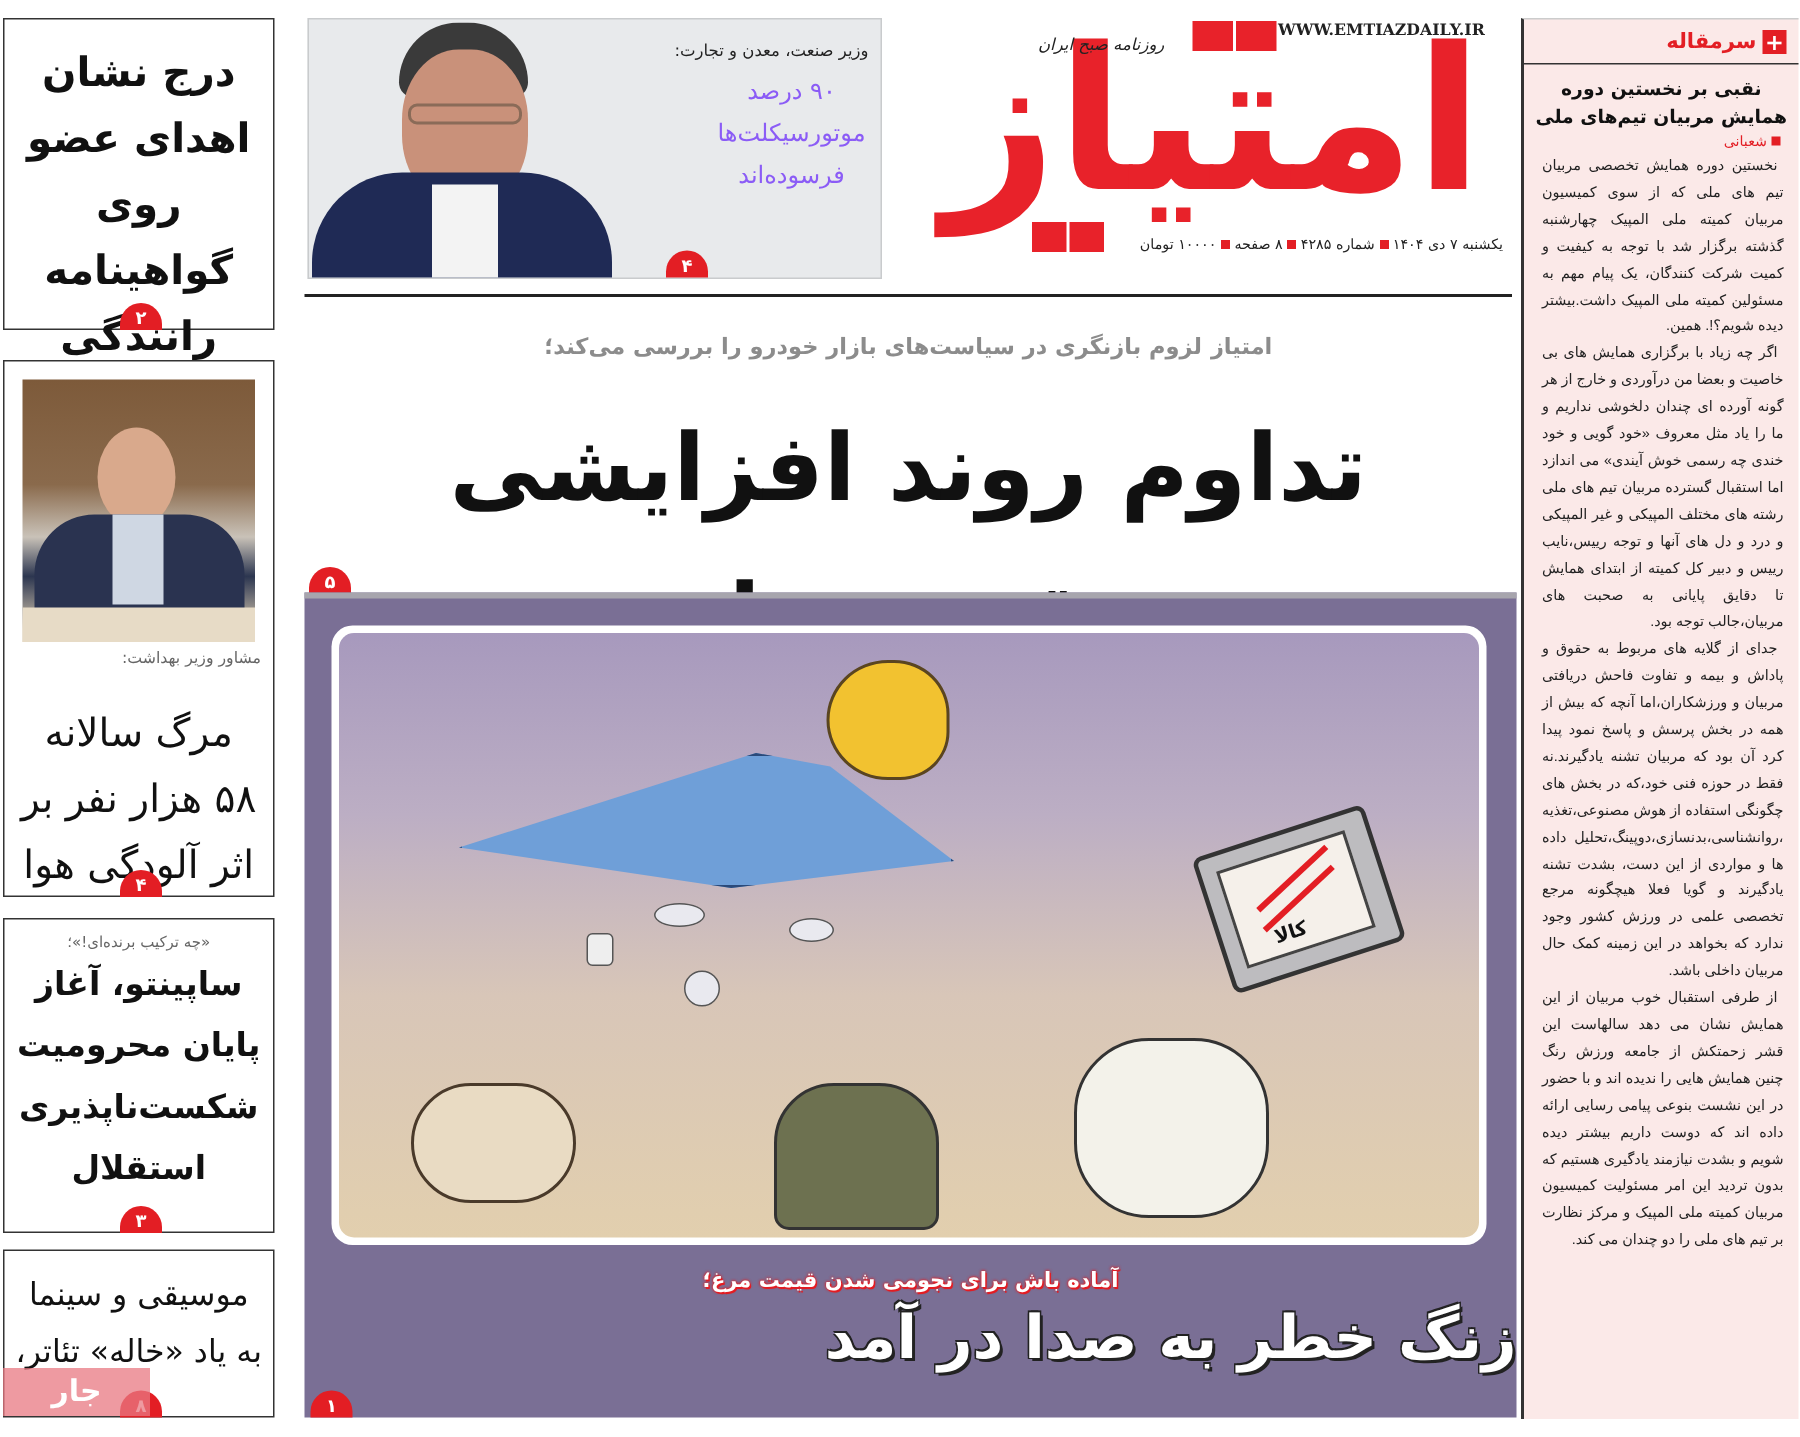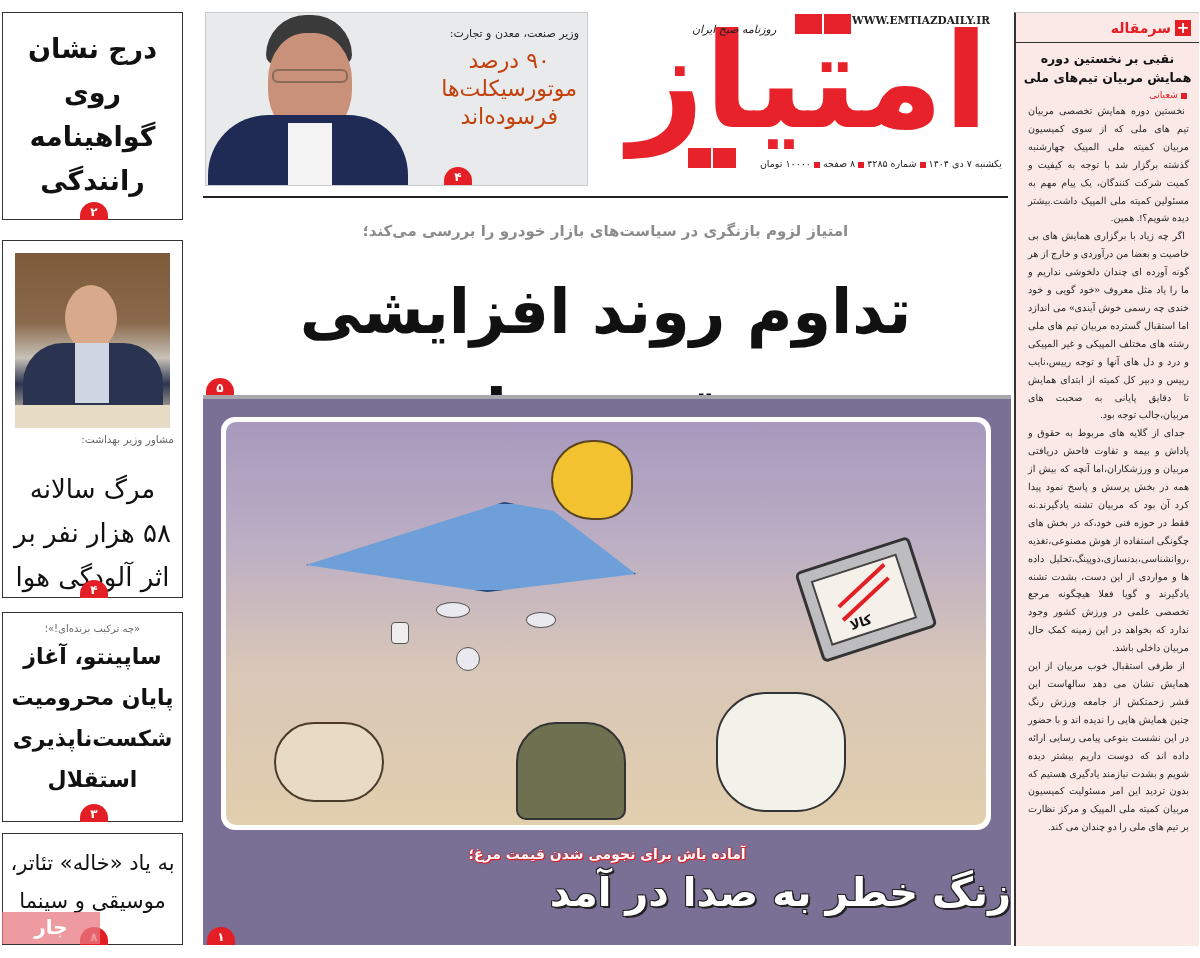--- a/index.html
+++ b/index.html
@@ -48,20 +48,21 @@
   .cartoon-main { position: absolute; left: 0; width: 100%; top: 470px; font-weight: bold; font-size: 40px; color: #fff; text-shadow: 2px 2px 0 #222, -1px -1px 0 #222, 1px -1px 0 #222, -1px 1px 0 #222; }
 
   .watermark { position: absolute; left: 2px; top: 912px; width: 98px; height: 32px; background: rgba(232,120,130,0.75); color: #fff; font-weight: bold; font-size: 20px; text-align: center; line-height: 30px; }
 </style>
 </head>
 <body>
 
 <div class="lbox" style="top:12px;height:208px;">
   <div class="big" style="font-size:27px;line-height:44px;margin-top:14px;">
     <div>درج نشان</div>
+    <div>اهدای عضو</div>
     <div>روی گواهینامه</div>
     <div>رانندگی</div>
   </div>
   <div class="badge" style="left:77px;bottom:-1px;">۲</div>
 </div>
 
 <div class="lbox" style="top:240px;height:358px;">
   <div style="position:absolute;left:12px;top:12px;width:155px;height:175px;background:linear-gradient(180deg,#7d5a3a 0%,#8a6a4c 40%,#c9c2b8 60%,#2c3650 75%,#d8c9b0 95%);overflow:hidden;">
     <div style="position:absolute;left:50px;top:32px;width:52px;height:66px;border-radius:50%;background:#d9a98c;"></div>
     <div style="position:absolute;left:8px;top:90px;width:140px;height:80px;border-radius:40px 40px 0 0;background:#2a3350;"></div>
@@ -83,38 +84,38 @@
     <div>ساپینتو، آغاز</div>
     <div>پایان محرومیت</div>
     <div>شکست‌ناپذیری</div>
     <div>استقلال</div>
   </div>
   <div class="badge" style="left:77px;bottom:-1px;">۳</div>
 </div>
 
 <div class="lbox" style="top:833px;height:112px;">
   <div class="big" style="font-size:21px;line-height:38px;margin-top:10px;font-weight:normal;">
+    <div>موسیقی و سینما</div>
     <div>به یاد «خاله» تئاتر،</div>
-    <div>موسیقی و سینما</div>
   </div>
   <div class="badge" style="left:77px;bottom:-1px;">۸</div>
 </div>
 
 <div class="watermark">جار</div>
 
 <div class="minister-box">
   <div class="minister-photo" style="background:#e8eaec;">
     <div style="position:absolute;left:58px;top:0;width:86px;height:50px;border-radius:40px 40px 10px 10px;background:#3a3a3a;"></div>
     <div style="position:absolute;left:60px;top:18px;width:84px;height:104px;border-radius:45%;background:#c9917a;"></div>
     <div style="position:absolute;left:64px;top:54px;width:76px;height:14px;border:2px solid #8a6b58;border-radius:6px;"></div>
     <div style="position:absolute;left:0;top:100px;width:200px;height:80px;border-radius:60px 60px 0 0;background:#1f2a55;"></div>
     <div style="position:absolute;left:80px;top:108px;width:44px;height:70px;background:#f3f3f3;"></div>
   </div>
   <div style="position:absolute;right:8px;top:14px;font-size:11px;color:#222;text-align:right;">وزیر صنعت، معدن و تجارت:</div>
-  <div style="position:absolute;right:10px;top:34px;text-align:center;font-size:22px;line-height:28px;color:#c2410c;">
+  <div style="position:absolute;right:10px;top:34px;text-align:center;font-size:16px;line-height:28px;color:#8b5cf6;">
     <div>۹۰ درصد</div>
     <div>موتورسیکلت‌ها</div>
     <div>فرسوده‌اند</div>
   </div>
   <div class="badge" style="left:238px;bottom:0;">۴</div>
 </div>
 
 <div>
   <div class="logo-word" style="left:606px;top:-4px;width:405px;font-size:132px;line-height:170px;text-align:center;">امتیاز</div>
   <div style="position:absolute;left:795px;top:14px;width:27px;height:20px;background:#e8222a;"></div>

